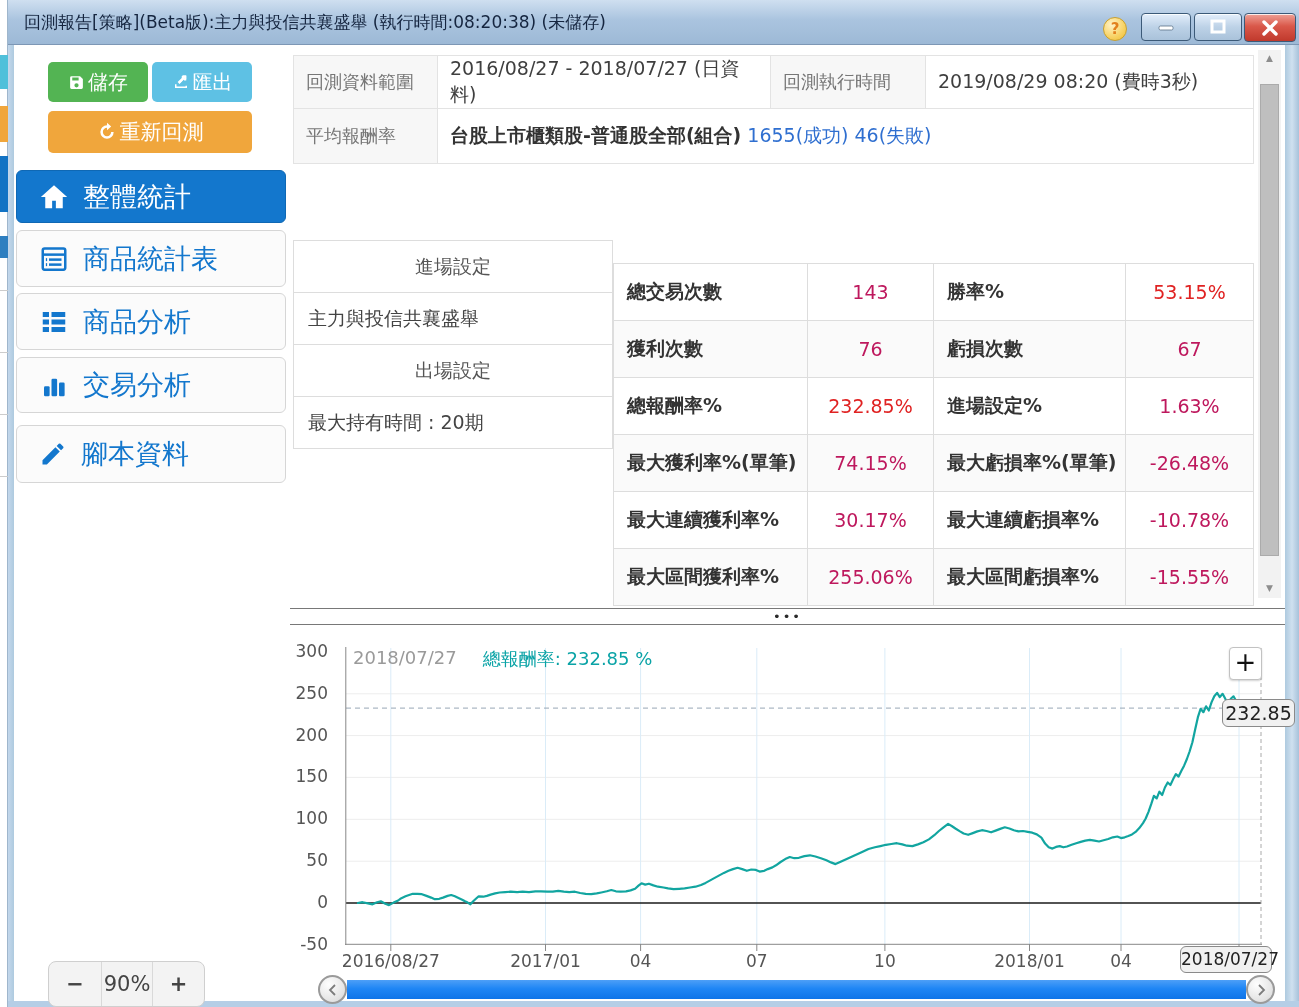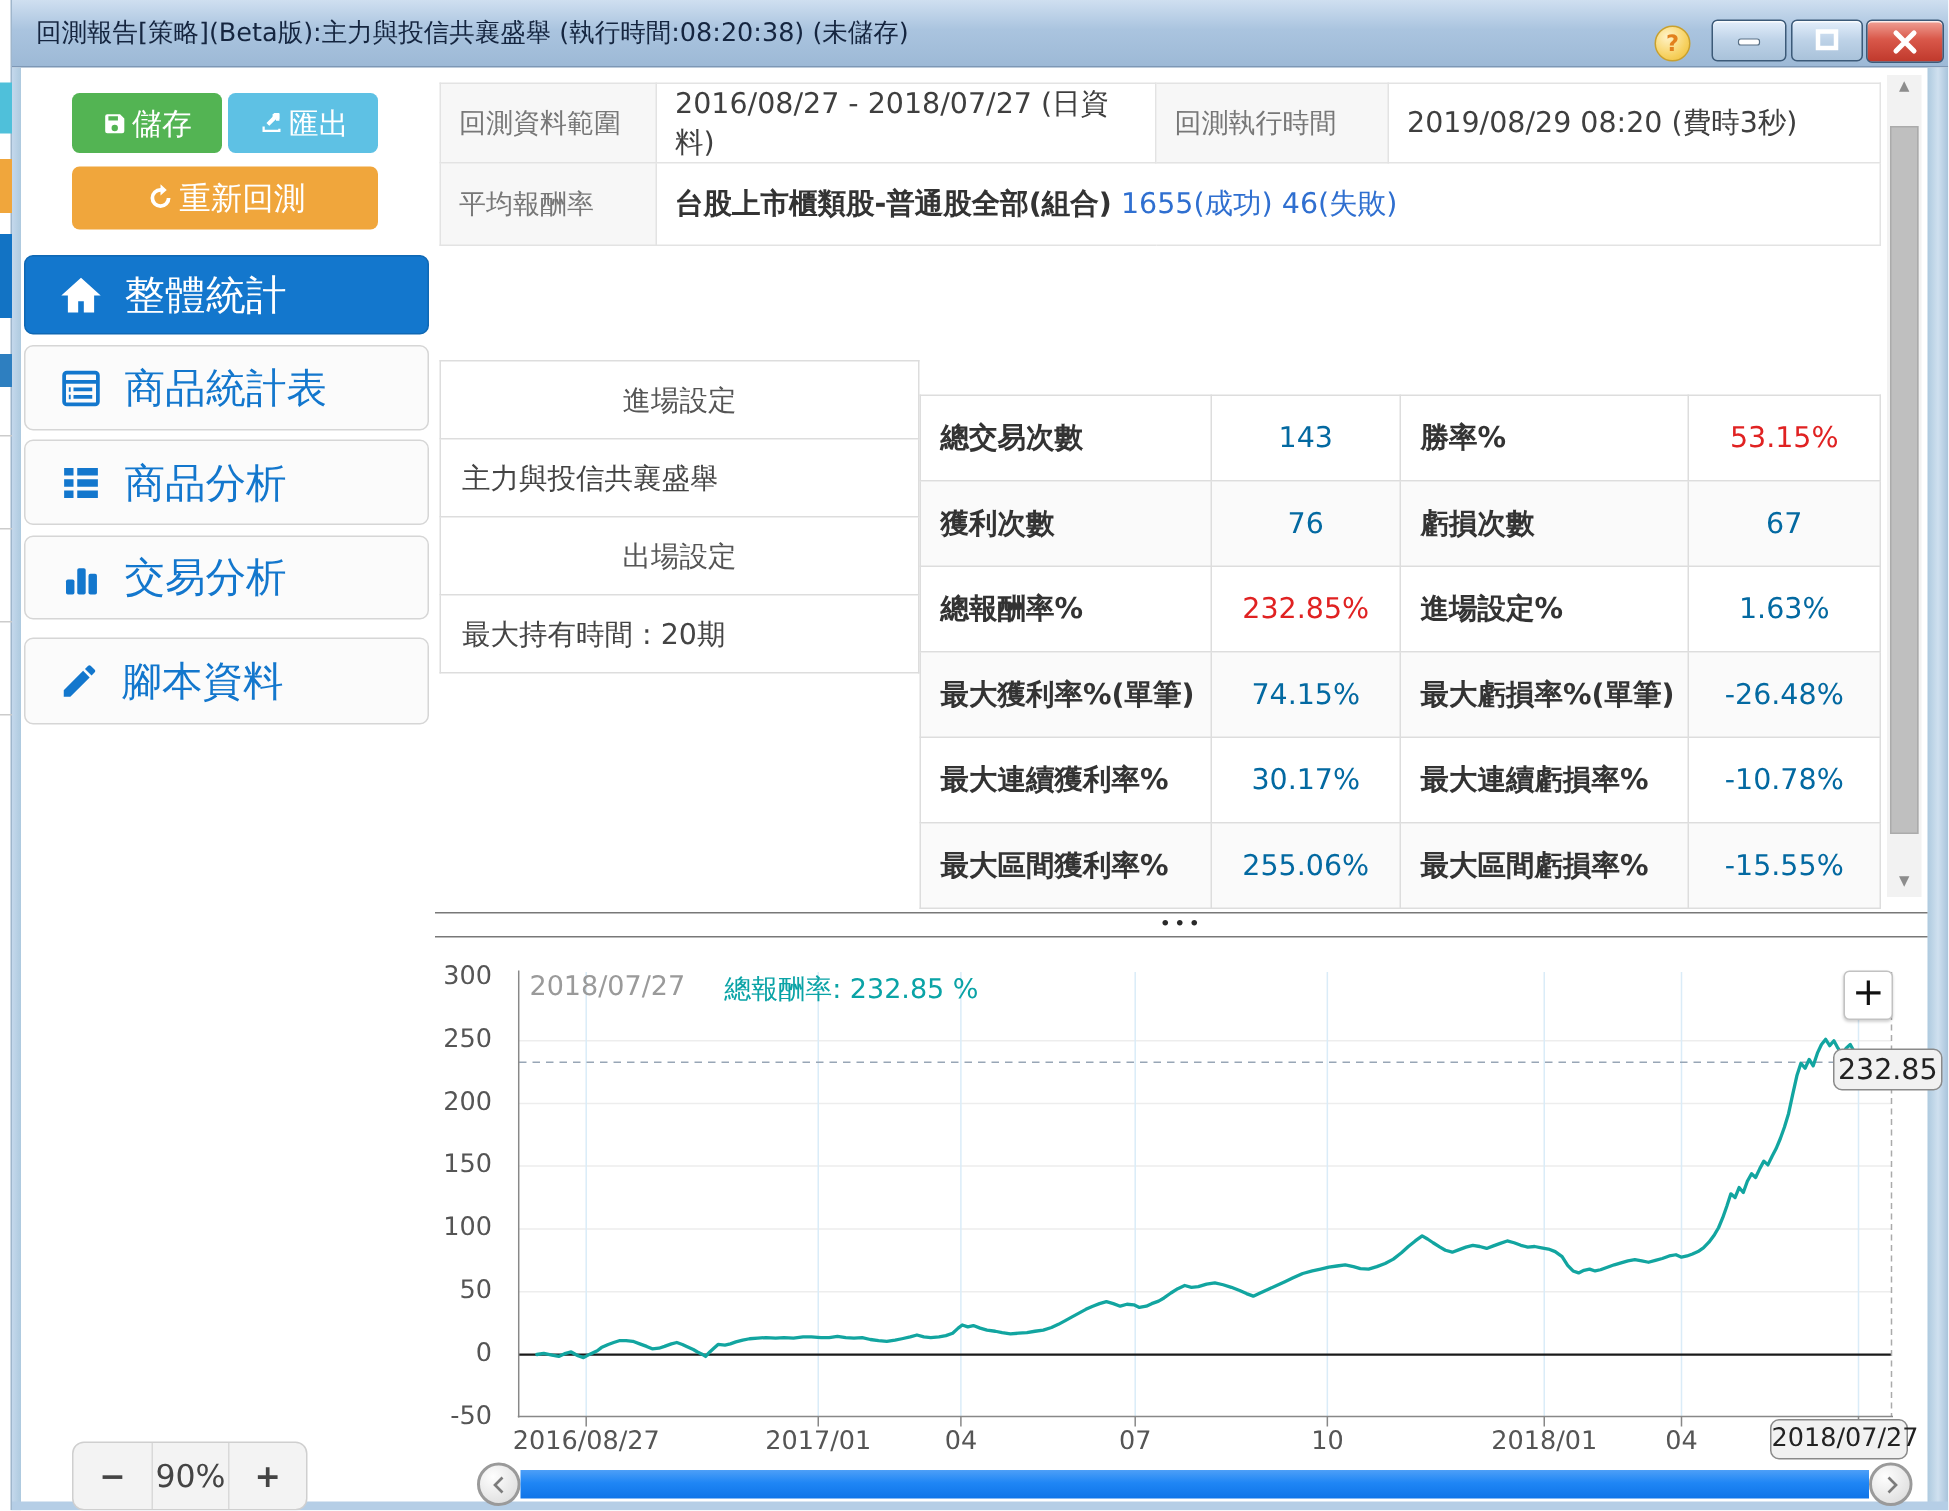--- a/index.html
+++ b/index.html
@@ -59,21 +59,21 @@
 
   
   #settings-table { position:absolute; left:293px; top:240px; width:320px; }
   #settings-table td { border:1px solid #ddd; font-size:19px; color:#444; padding:0 14px; }
   #settings-table td.hdr { text-align:center; color:#555; }
 
   #stats-table { position:absolute; left:613px; top:240px; width:640px;margin-top:23px; }
   #stats-table td { border:1px solid #ddd; font-size:19px; padding:0 6px; }
   #stats-table tr:nth-child(even) td { background:#fafafa; }
   #stats-table td.lbl { padding-left:13px; color:#333; font-weight:600; }
-  #stats-table td.val { text-align:center; color:#0369a1; }
+  #stats-table td.val { text-align:center; color:#be185d; }
   #stats-table td.val.red { color:#e02222; }
 
   
   #vscroll { left:1258px; top:50px; width:23px; height:548px; background:#f2f2f2; }
   #vscroll .arrow { position:absolute; left:0; width:23px; height:16px; color:#8d8d8d; font-size:9px; text-align:center; line-height:16px; }
   #vthumb { position:absolute; left:2px; top:34px; width:19px; height:472px; background:#bfbfbf; border:1px solid #ababab; }
 
   
   #splitter { left:290px; top:608px; width:995px; height:17px; border-top:1px solid #787878; border-bottom:1px solid #787878;
     display:flex; align-items:center; justify-content:center; color:#2a2a2a; font-size:13px; letter-spacing:2px; line-height:10px; cursor:row-resize; }

